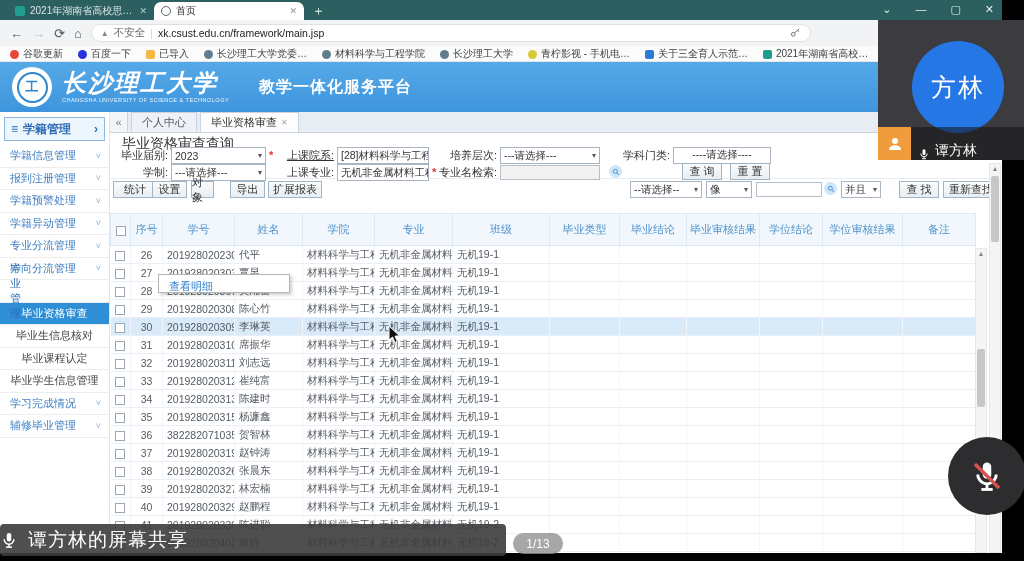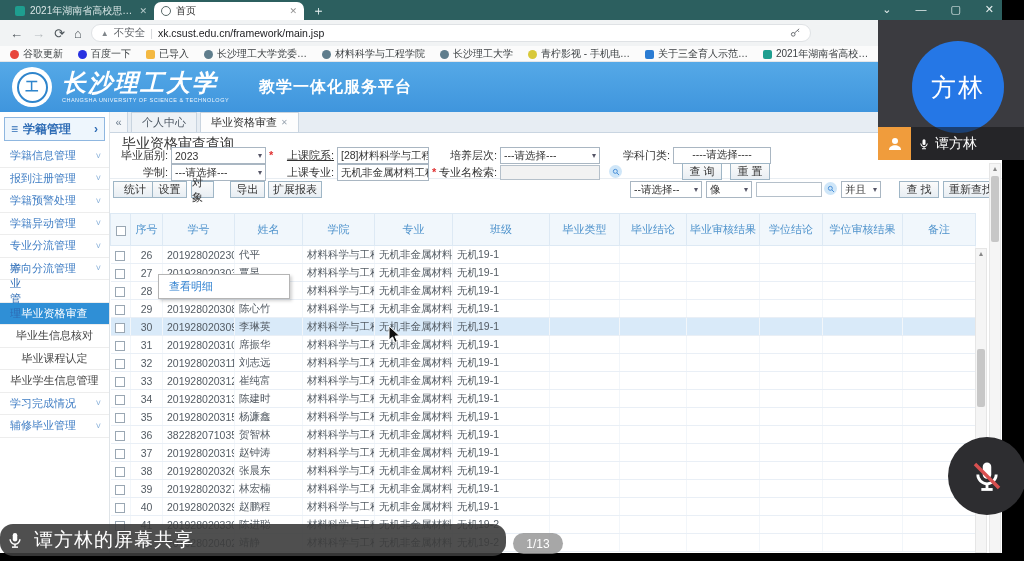--- a/index.html
+++ b/index.html
@@ -83,28 +83,28 @@
   
   .sb{position:absolute;background:#f5f5f5;border:1px solid #e6e6e6;}
   .sb .ar{display:block;text-align:center;font-size:8px;color:#888;line-height:10px;}
   .sb .thumb{position:absolute;left:1px;right:1px;background:#c7c7c7;border-radius:2px;}
   
   .video-panel{position:absolute;left:878px;top:20px;width:146px;height:140px;background:#3b3b40;}
   .vp-avatar{position:absolute;left:34px;top:21px;width:92px;height:92px;border-radius:50%;background:#2577e6;color:#fff;
              font-size:25px;display:flex;align-items:center;justify-content:center;letter-spacing:2px;}
   .vp-bottom{position:absolute;left:0;bottom:0;width:100%;height:33px;display:flex;}
   .vp-person{width:33px;height:33px;background:#f09c3c;display:flex;align-items:center;justify-content:center;color:#fff;}
-  .vp-name{flex:1;background:rgba(20,20,20,.55);color:#fff;font-size:14px;display:flex;align-items:center;gap:5px;padding-left:7px;}
-  .share-bar{position:absolute;left:0;top:524px;width:506px;height:32px;background:rgba(60,60,60,.9);border-radius:13px;
-             color:#fff;font-size:19px;display:flex;align-items:center;gap:10px;padding-left:6px;letter-spacing:1px;}
+  .vp-name{flex:1;background:rgba(20,20,20,.55);color:#fff;font-size:14px;display:flex;align-items:flex-end;gap:5px;padding-left:7px;}
+  .share-bar{position:absolute;left:0;top:524px;width:506px;height:32px;background:rgba(60,60,60,.9);border-radius:4px;
+             color:#fff;font-size:19px;display:flex;align-items:center;gap:10px;padding-left:0;letter-spacing:1px;}
   .mute-btn{position:absolute;left:948px;top:437px;width:78px;height:78px;border-radius:50%;background:#2d2d30;
             display:flex;align-items:center;justify-content:center;color:#fff;}
   .page-pill{position:absolute;left:513px;top:533px;width:50px;height:21px;border-radius:11px;background:rgba(145,145,145,.8);
              color:#fff;font-size:12px;display:flex;align-items:center;justify-content:center;}
-  .tooltip{position:absolute;left:158px;top:274px;width:132px;height:25px;background:#fff;border:1px solid #b5b5b5;
+  .tooltip{position:absolute;left:158px;top:274px;width:132px;height:19px;background:#fff;border:1px solid #b5b5b5;
            box-shadow:2px 2px 3px rgba(0,0,0,.18);color:#2f80d0;font-size:11px;line-height:23px;padding-left:10px;}
   .cursor{position:absolute;left:388px;top:326px;}
 </style>
 </head>
 <body>
 
 <div class="stage">
 
   <div class="browser">
 

